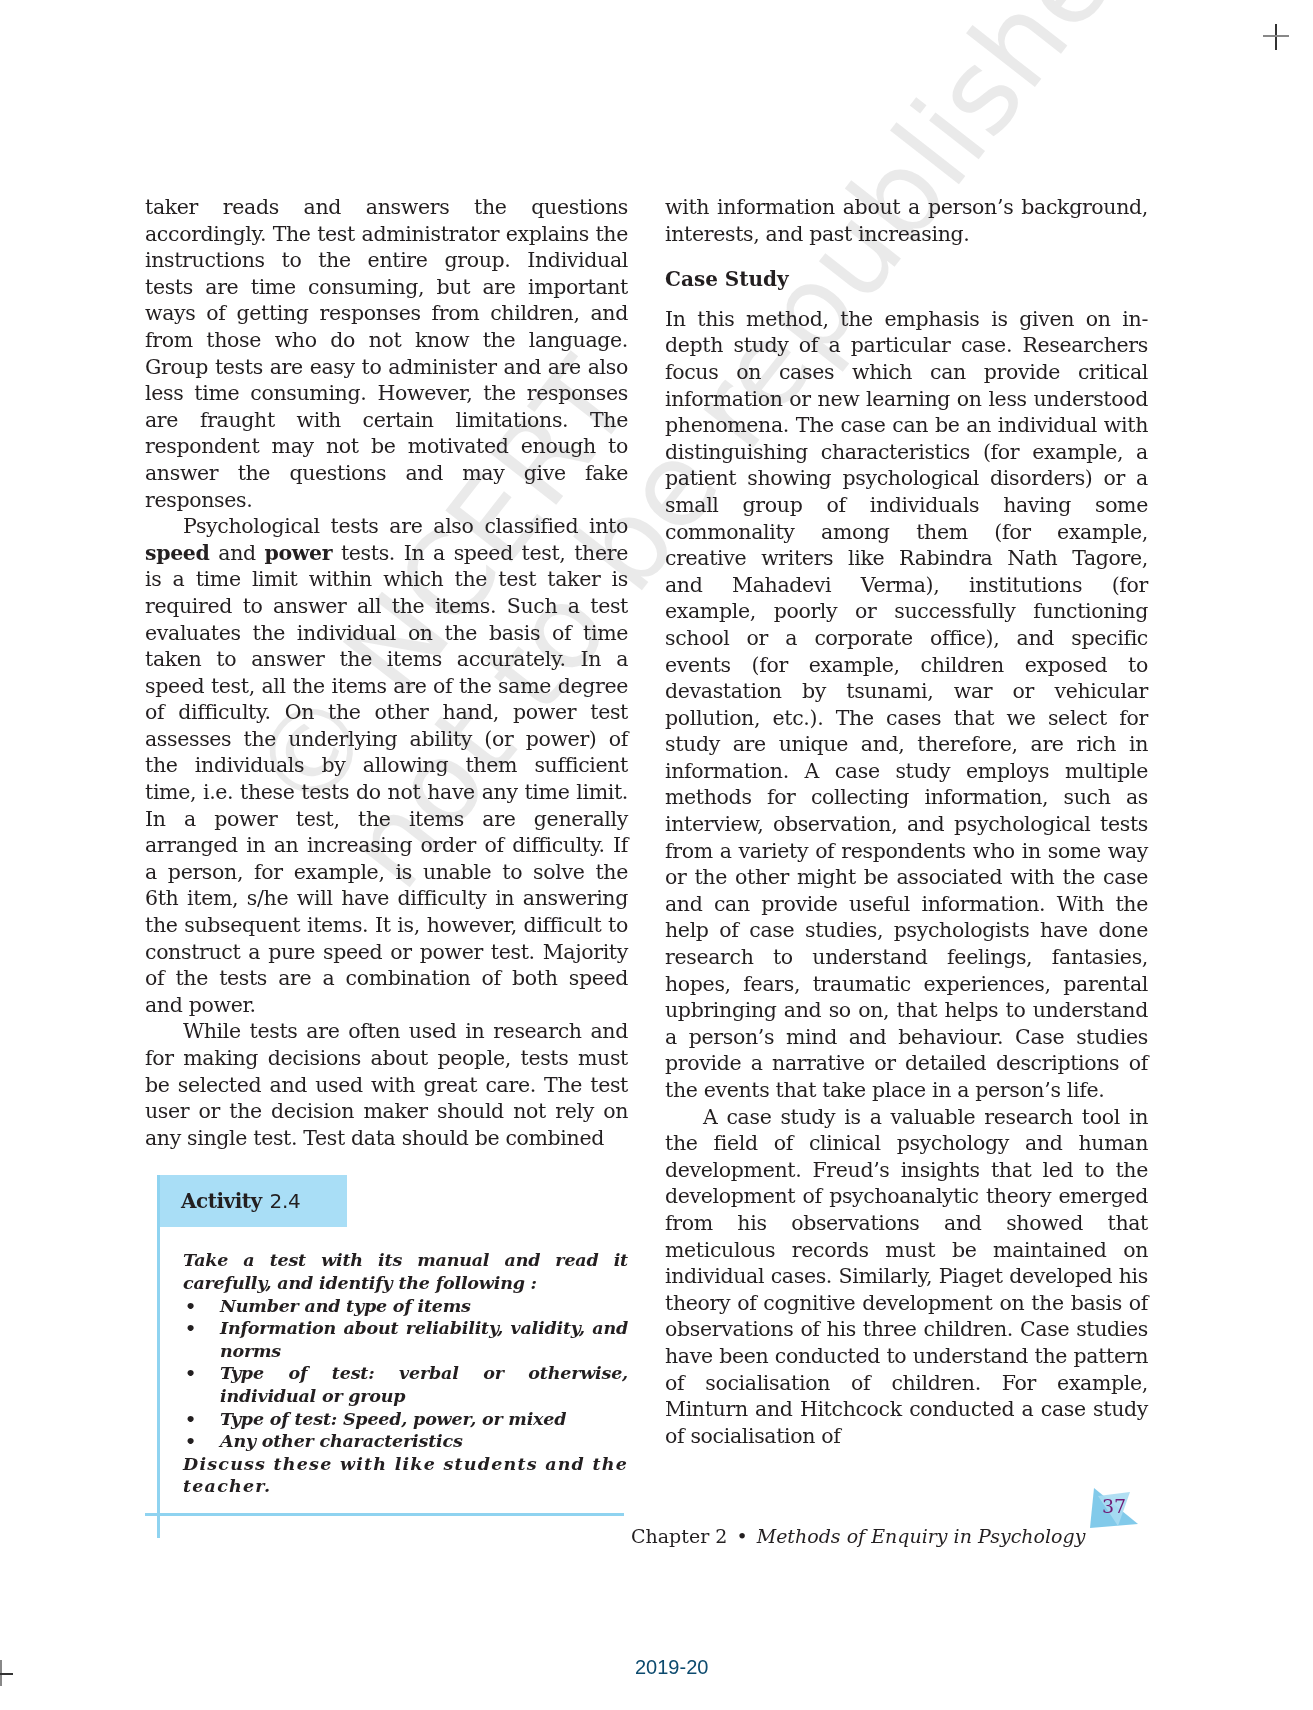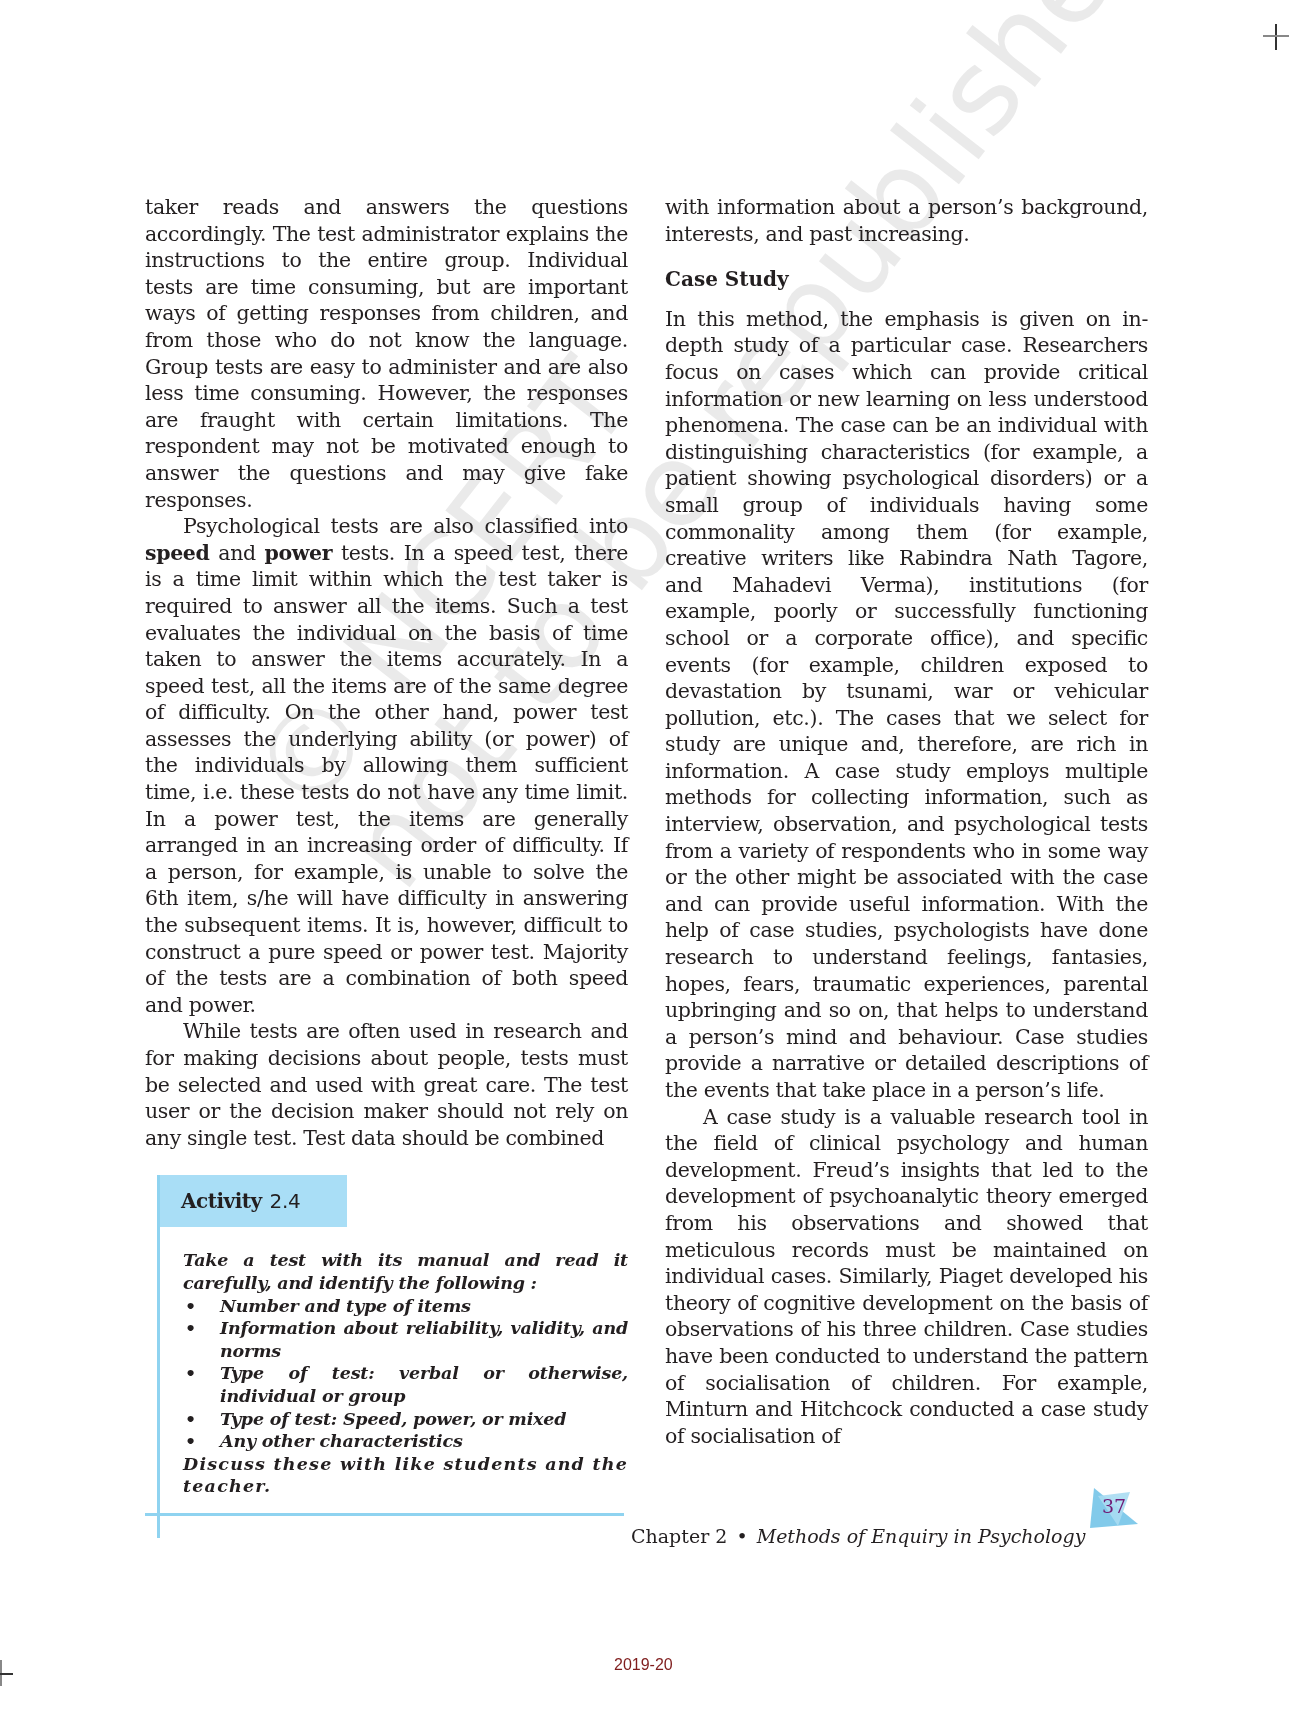--- a/index.html
+++ b/index.html
@@ -26,21 +26,21 @@
   .activity-body ul { list-style: none; margin: 0; padding: 0; }
   .activity-body li { position: relative; padding-left: 37px; }
   .activity-body li .bullet { position: absolute; left: 2px; top: 0; font-style: normal; }
 
   .footer { position: absolute; top: 1525px; left: 617px; font-size: 19px; white-space: nowrap; margin-left: 14px; }
   .footer .sep { margin: 0 3px; }
   .footer .ital { font-style: italic; }
   .page-badge { position: absolute; left: 1088px; top: 1486px; width: 60px; height: 50px; }
   .page-badge svg { position: absolute; left: 0; top: 0; }
   .page-badge .num { position: absolute; left: 14px; top: 9px; font-size: 19px; color: #701a75; }
-  .year { position: absolute; top: 1656px; left: 614px; font-family: "Liberation Sans", sans-serif; font-size: 16px; color: #7f1d1d; }
+  .year { position: absolute; top: 1656px; left: 635px; font-family: "Liberation Sans", sans-serif; font-size: 20px; color: #0c4a6e; }
 
   .crop { position: absolute; background: #333; }
   .watermark { position: absolute; left: 230px; top: 760px; font-family: "DejaVu Sans", sans-serif;
                font-size: 115px; color: rgba(160,160,160,0.22); transform: rotate(-52deg);
                transform-origin: left top; white-space: nowrap; line-height: 120px; pointer-events: none; }
 </style>
 </head>
 <body>
 
 <div class="crop" style="left:1275px;top:24px;width:2px;height:26px;"></div>

